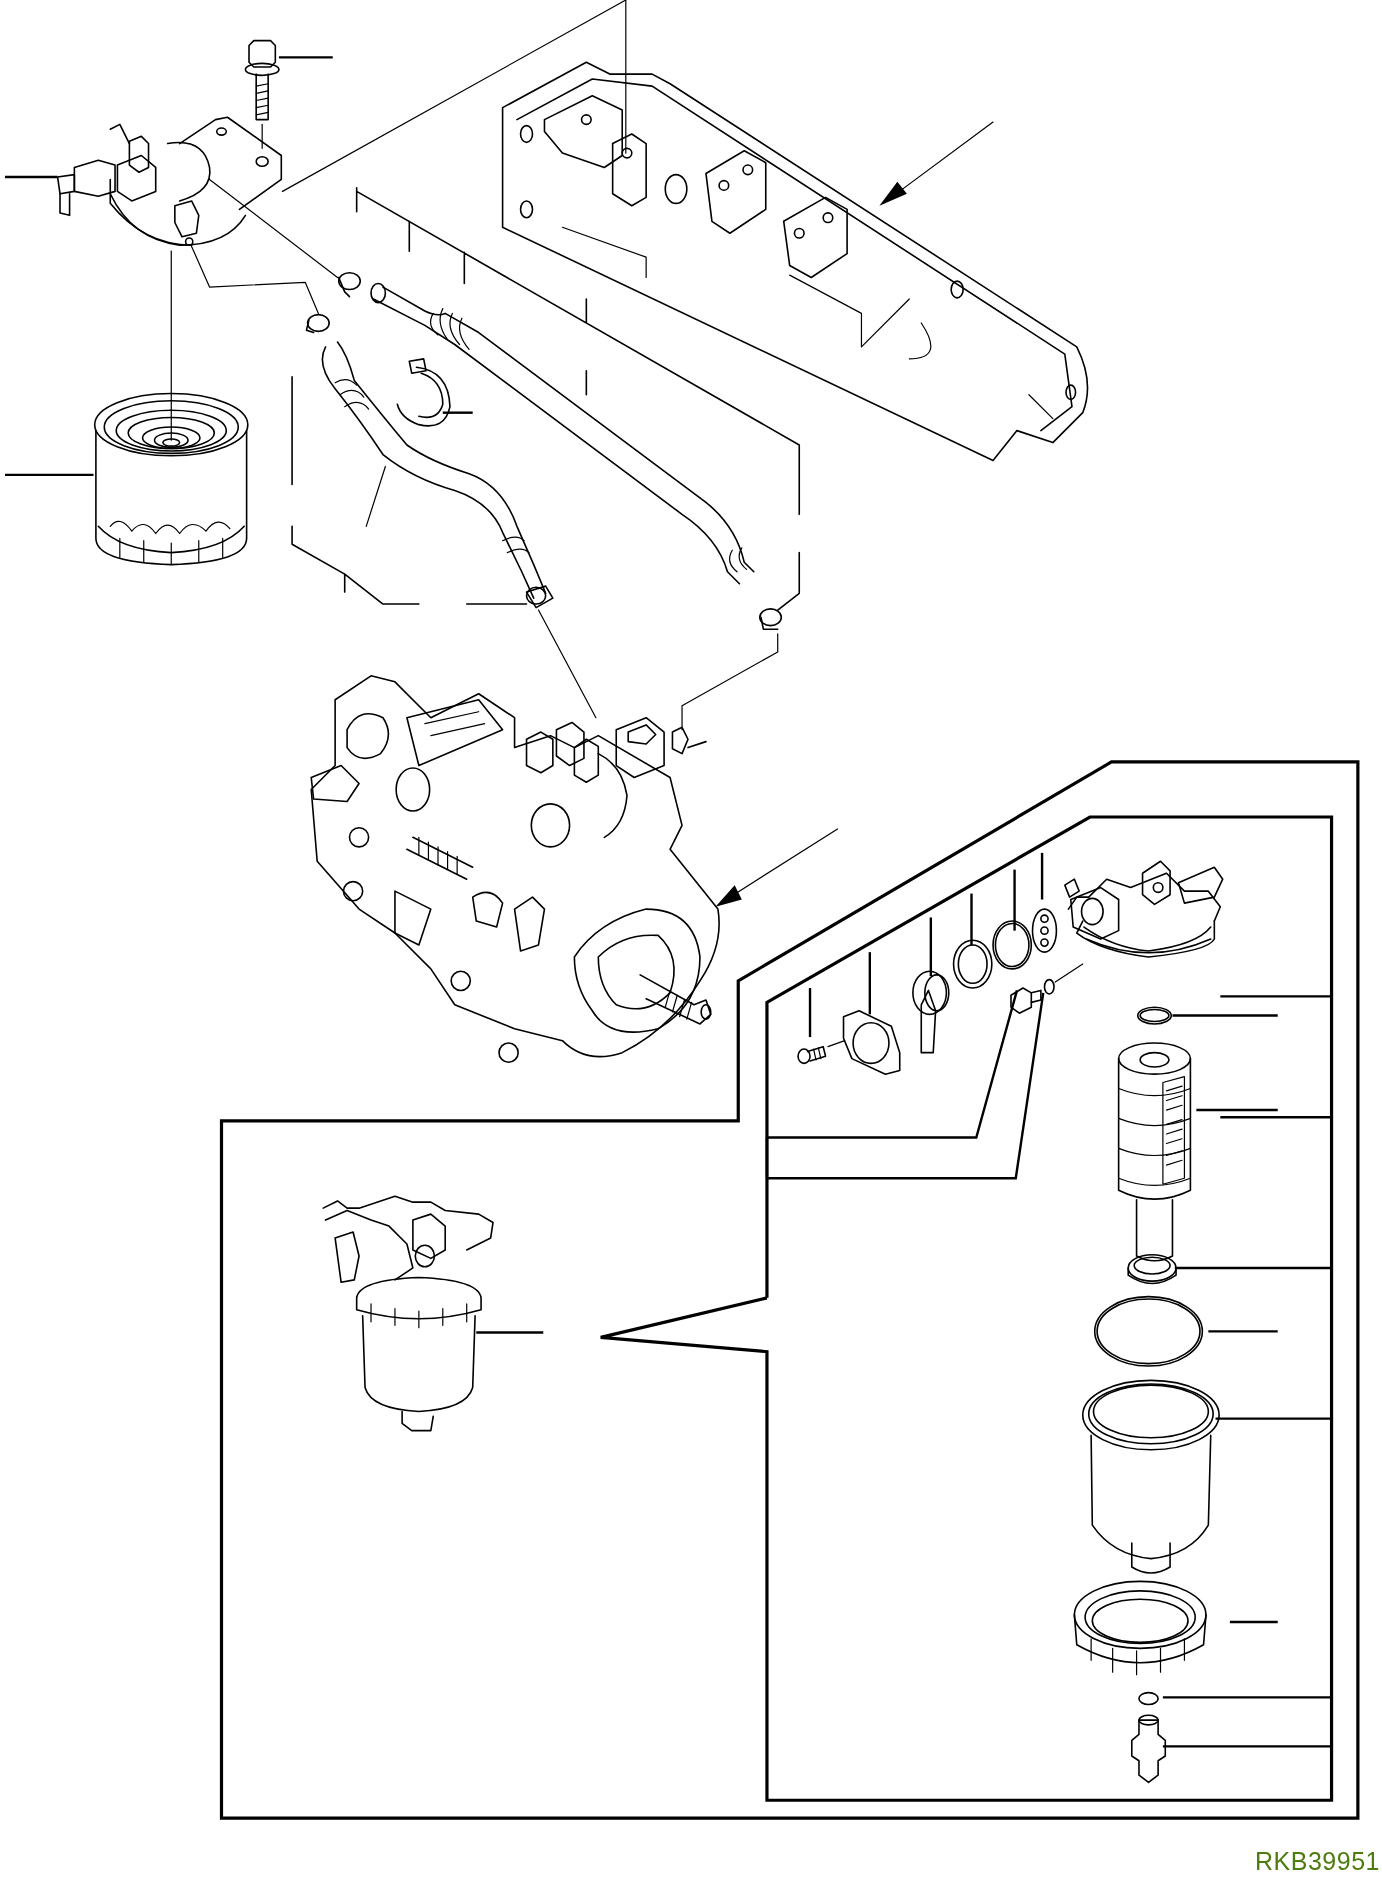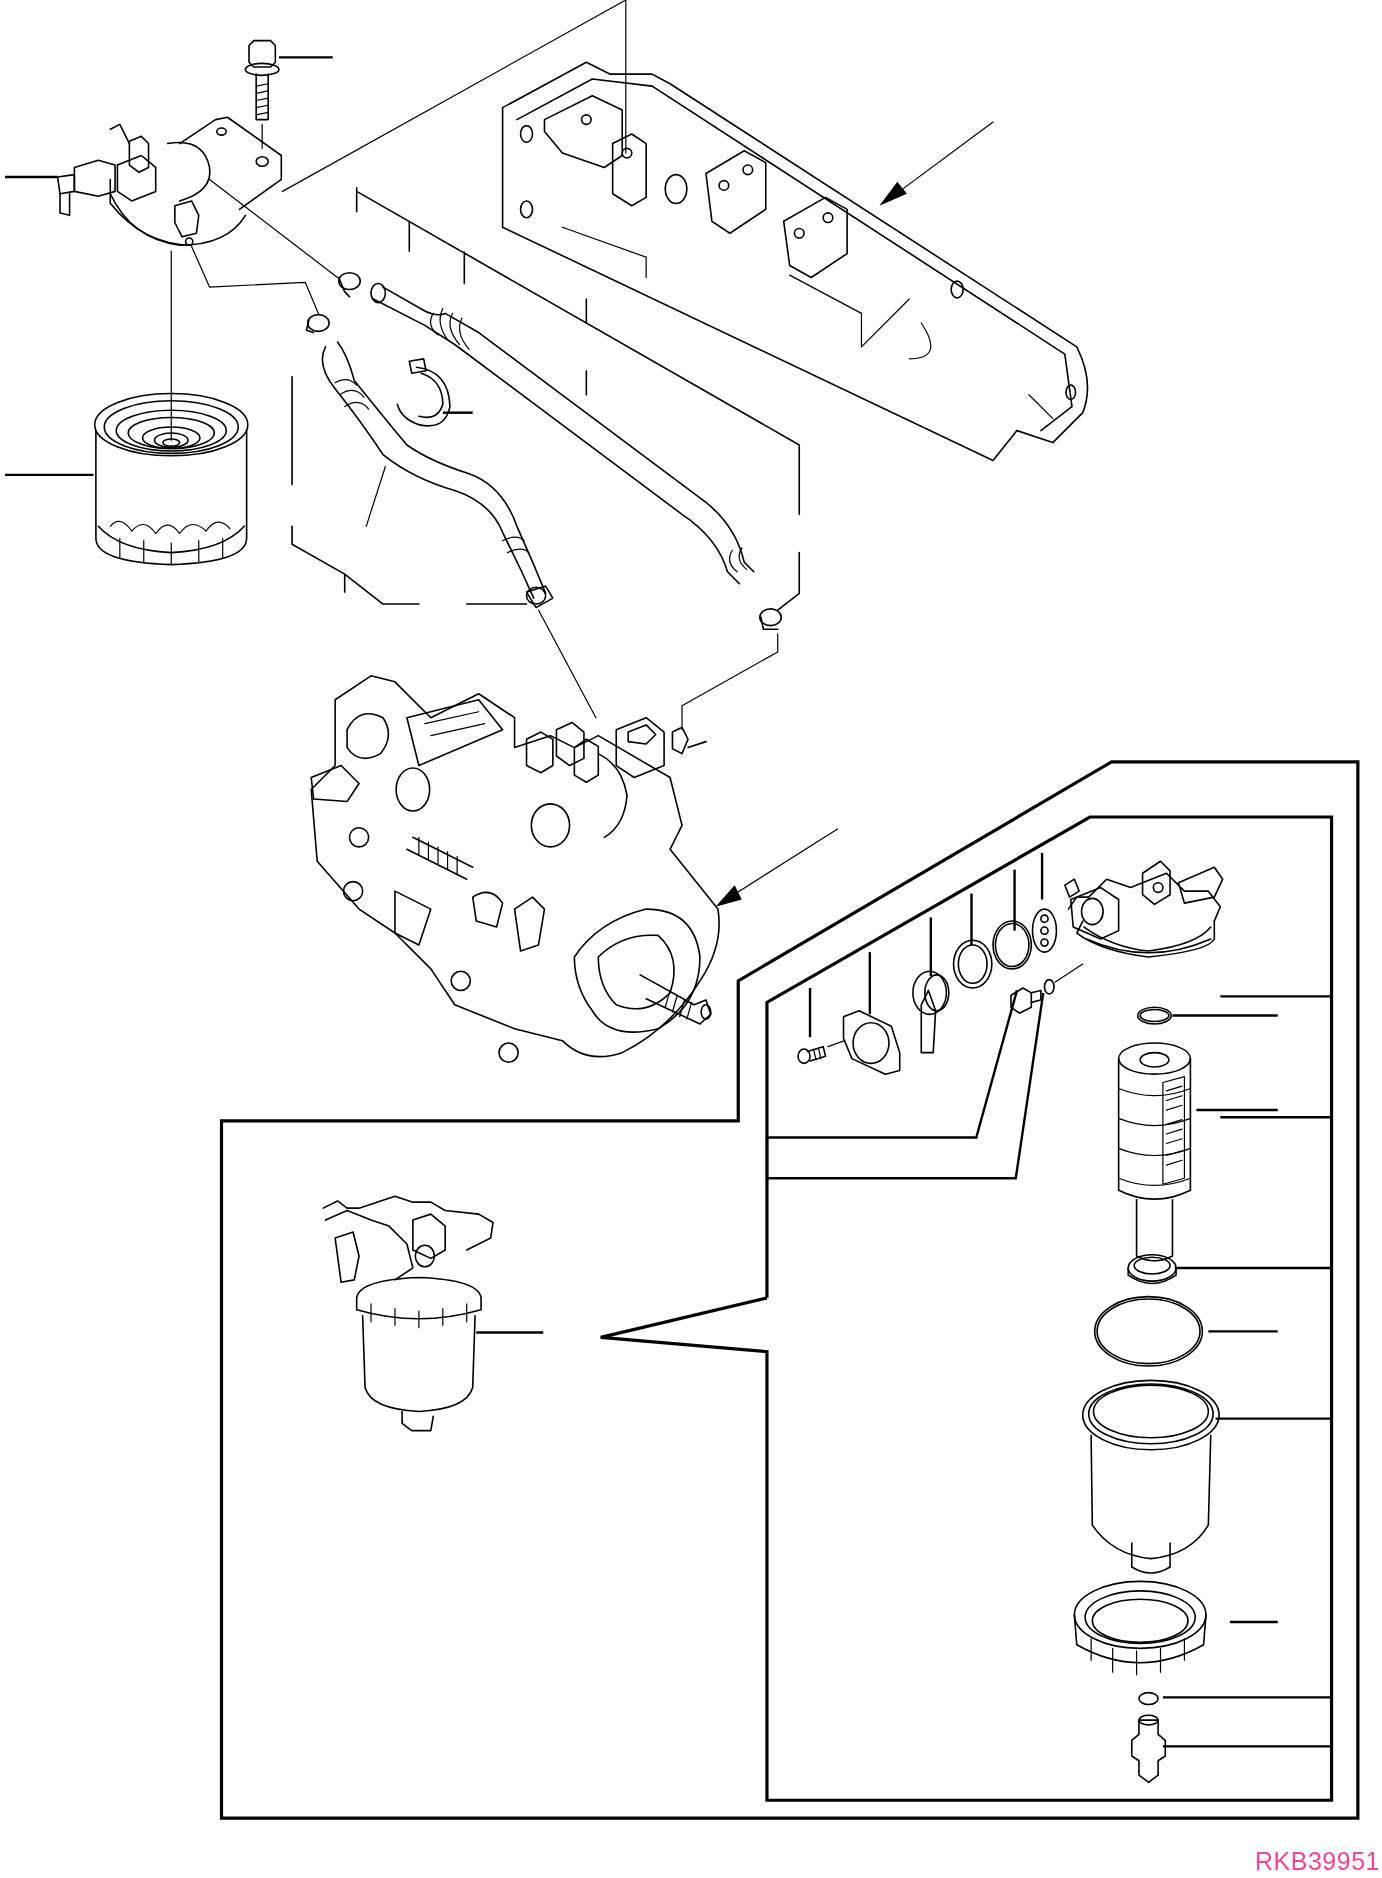--- a/index.html
+++ b/index.html
@@ -4,21 +4,21 @@
 <style>
   html,body{margin:0;padding:0;background:#ffffff;}
   body{width:1382px;height:1878px;position:relative;overflow:hidden;font-family:"Liberation Sans",sans-serif;}
   #diagram{position:absolute;left:0;top:0;width:1382px;height:1878px;}
   #diagram *{vector-effect:non-scaling-stroke;}
   .ln{fill:none;stroke:#000;stroke-width:1.6;stroke-linejoin:round;stroke-linecap:round;}
   .thin{fill:none;stroke:#000;stroke-width:1.2;stroke-linejoin:round;stroke-linecap:round;}
   .thick{fill:none;stroke:#000;stroke-width:3.2;stroke-linejoin:miter;}
   .lead{fill:none;stroke:#000;stroke-width:2.4;}
   .blk{fill:#000;stroke:none;}
-  #figure-id{position:absolute;right:2px;bottom:2px;font-size:25px;color:#ec4899;letter-spacing:0.5px;}
+  #figure-id{position:absolute;right:2px;bottom:2px;font-size:25px;color:#4d7c0f;letter-spacing:0.5px;}
 </style>
 </head>
 <body>
 
 <svg id="diagram" viewBox="0 0 1155 1570" xmlns="http://www.w3.org/2000/svg">
 
   <g>
     <path class="ln" d="M208,38 L208,52 L212,56 L226,56 L230,52 L230,38 L226,34 L212,34 Z"></path>
     <ellipse class="ln" cx="219" cy="58" rx="14" ry="5"></ellipse>
     <path class="ln" d="M214,62 L214,100 L224,100 L224,62"></path>

